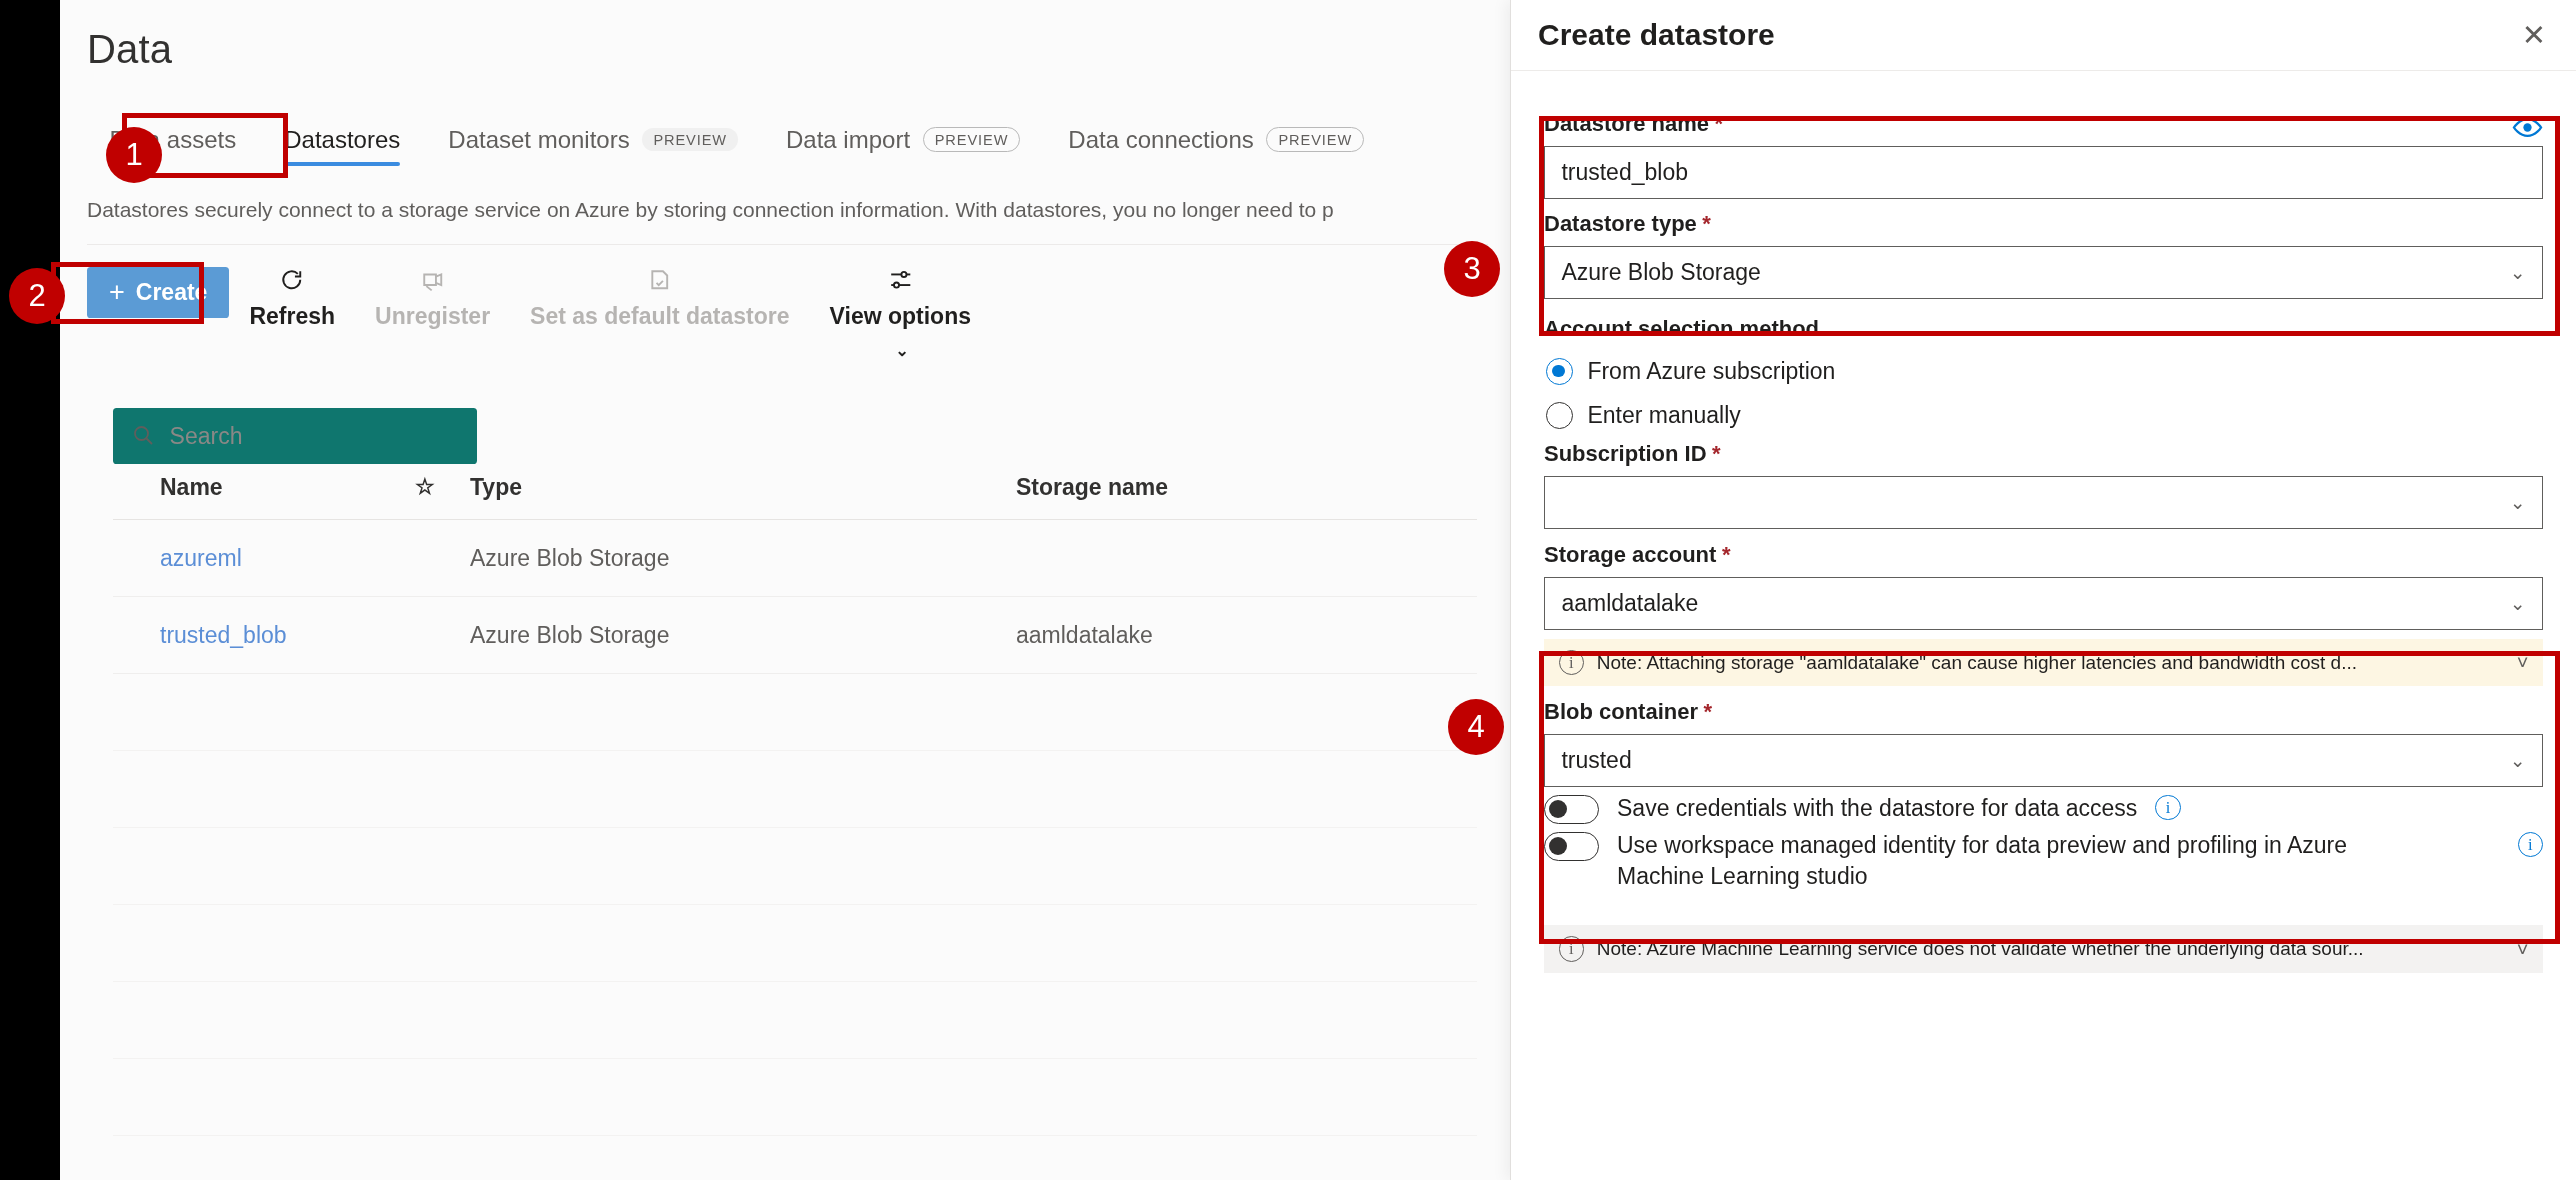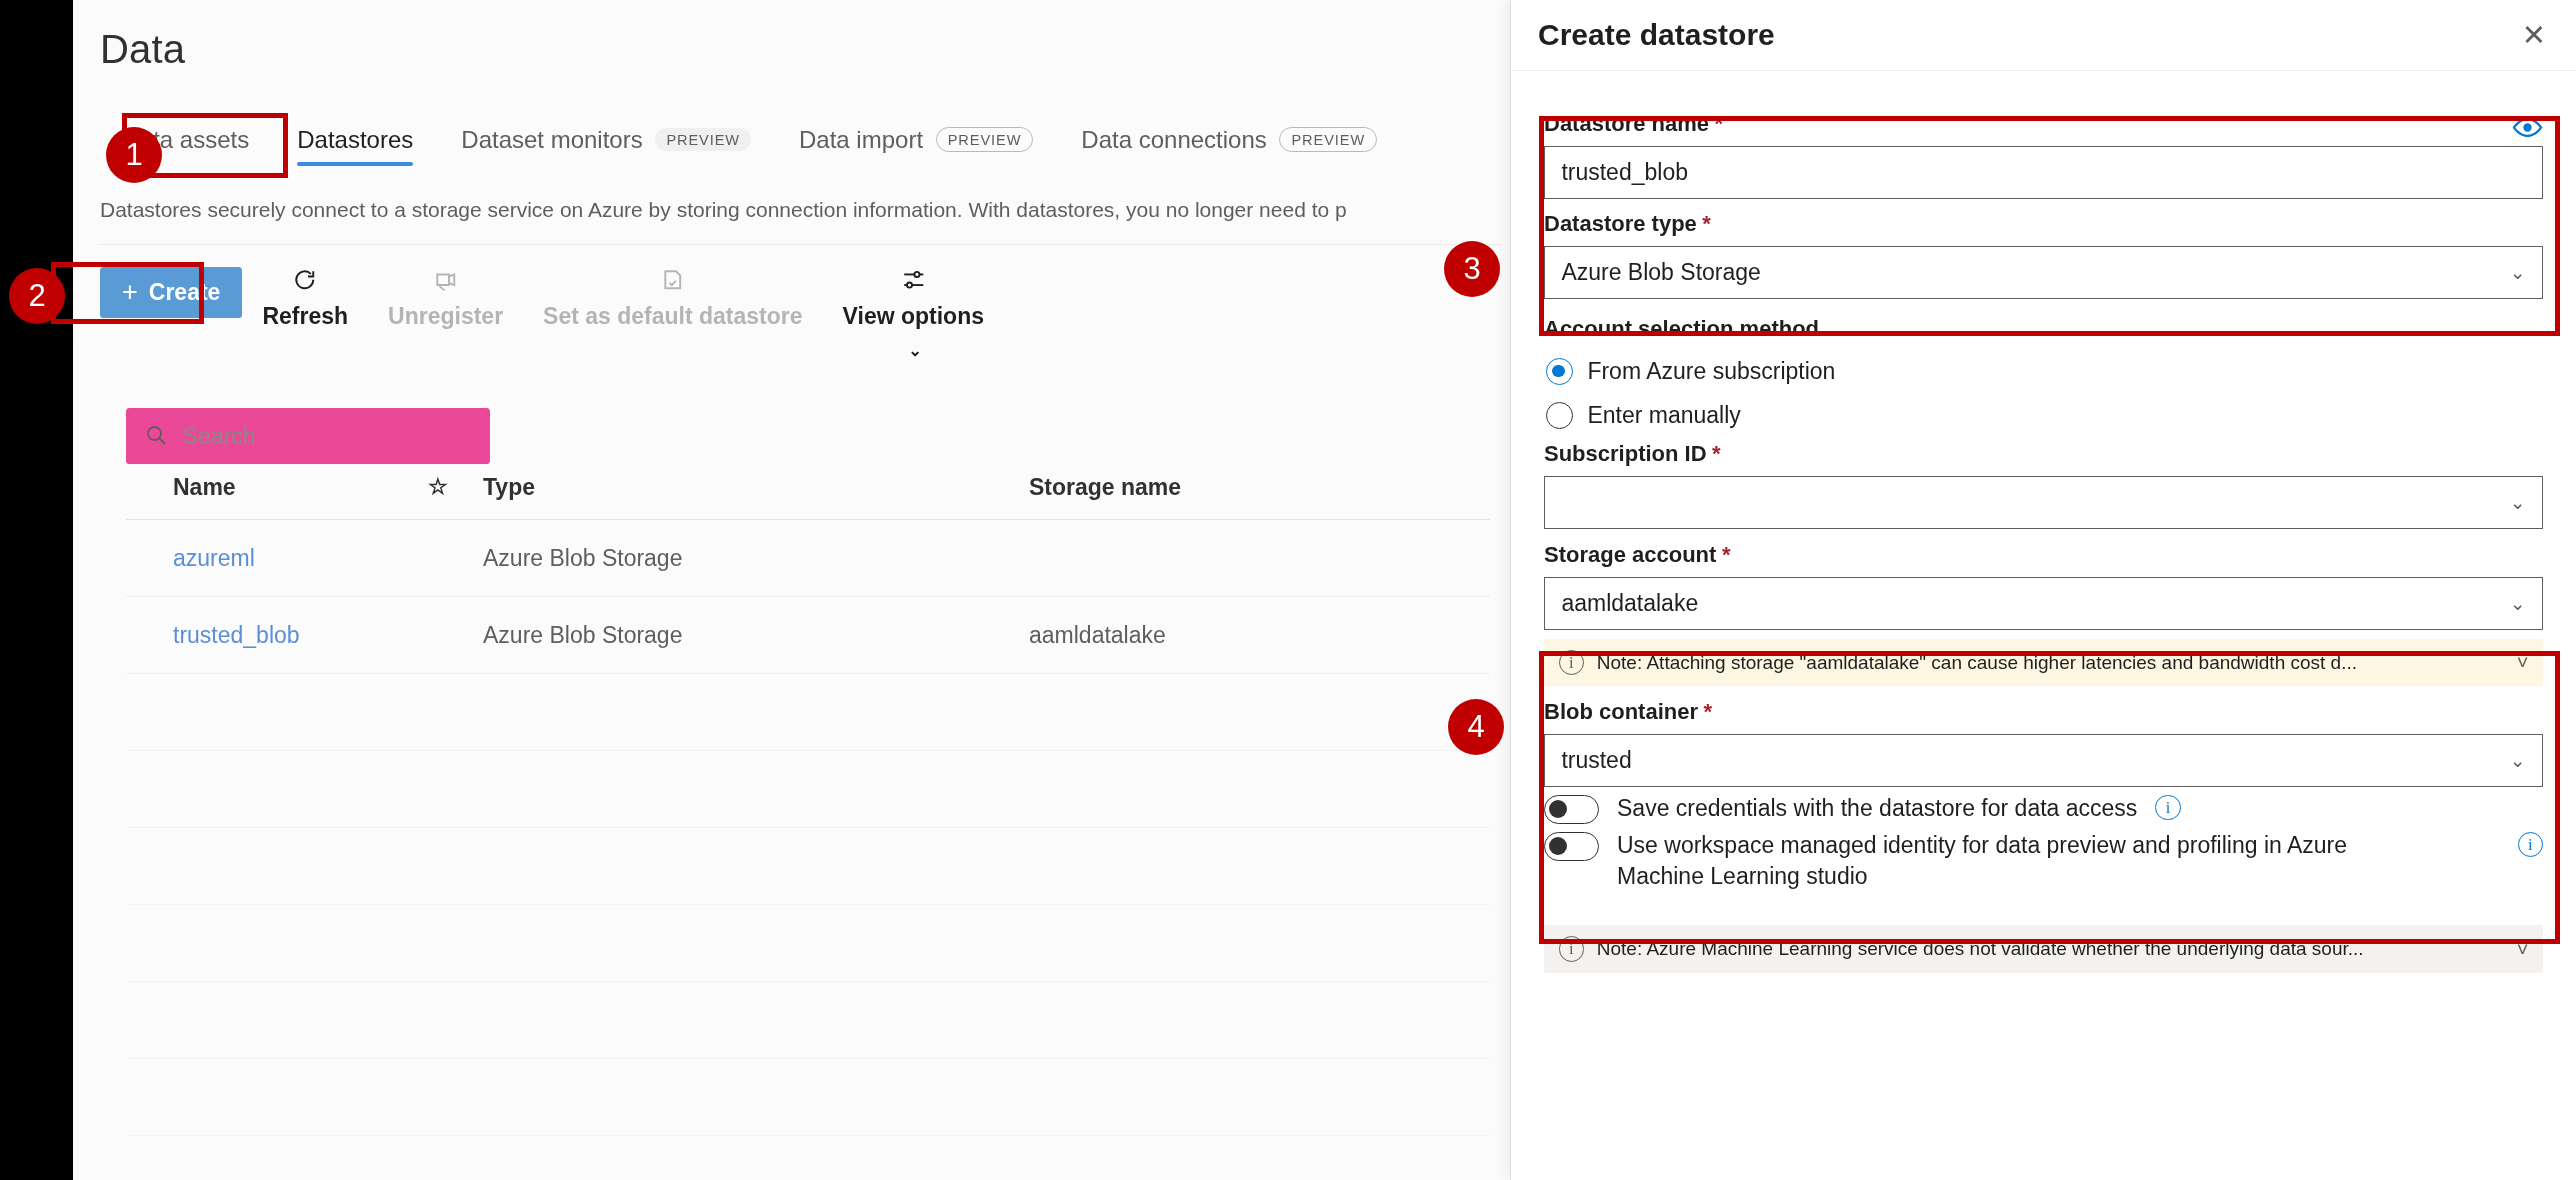--- a/index.html
+++ b/index.html
@@ -12,21 +12,21 @@
   #root { position: relative; width: 2576px; height: 1181px; background:#fbfbfb; }
 
   
   .rail {
     position: absolute; left: 0; top: 0; width: 73px; height: 1181px;
     background: #000000;
   }
 
   
   .page {
-    position: absolute; left: 73px; top: 0; width: 1679px; height: 1181px;
+    position: absolute; left: 60px; top: 0; width: 1679px; height: 1181px;
     background: #fbfbfb;
   }
   .page-title {
     position: absolute; left: 27px; top: 27px;
     font-size: 40px; color: #323130; font-weight: 400; letter-spacing: 0.2px;
   }
 
   
   .tabs {
     position: absolute; left: 25.5px; top: 120px; height: 53px;
@@ -72,21 +72,21 @@
     height: 51px; padding: 0 20px; font-size: 23px; font-weight:700;
     color:#201f1e; cursor:pointer; white-space:nowrap;flex-direction:column;
   }
   .cmd.disabled { color: #b6b4b2; font-weight:700; cursor:default; }
   .cmd .ic { width: 25.5px; height: 25.5px; display:block; }
   .chev-sm { font-size: 16.4px; color:#201f1e; margin-left:3.6px; }
 
   
   .searchbox {
     position: absolute; left: 53px; top: 408px; width: 364px; height: 56px;
-    background: #ec4899; border-radius: 3.6px;
+    background: #0f766e; border-radius: 3.6px;
     display: flex; align-items: center; gap: 14.6px; padding: 0 18px;
     cursor: text;
   }
   .searchbox input {
     border: none; outline: none; background: transparent;
     font-size: 23px; color: #201f1e; width: 100%;
     font-family: "Liberation Sans", sans-serif;
   }
   .searchbox input::placeholder { color: #8a8886; }
 

